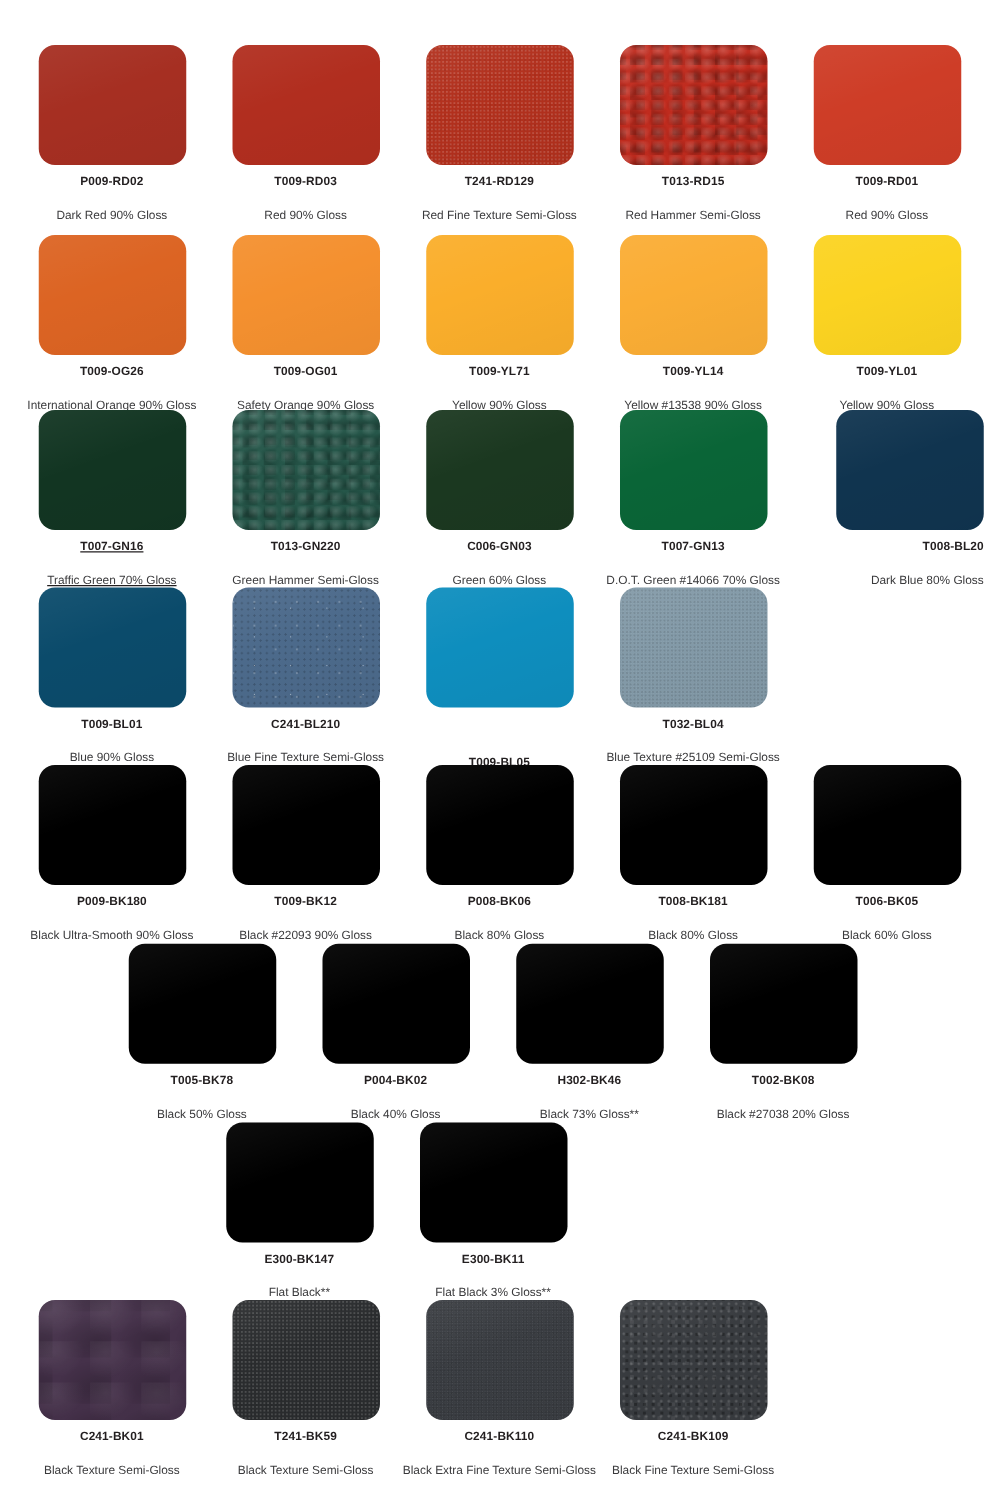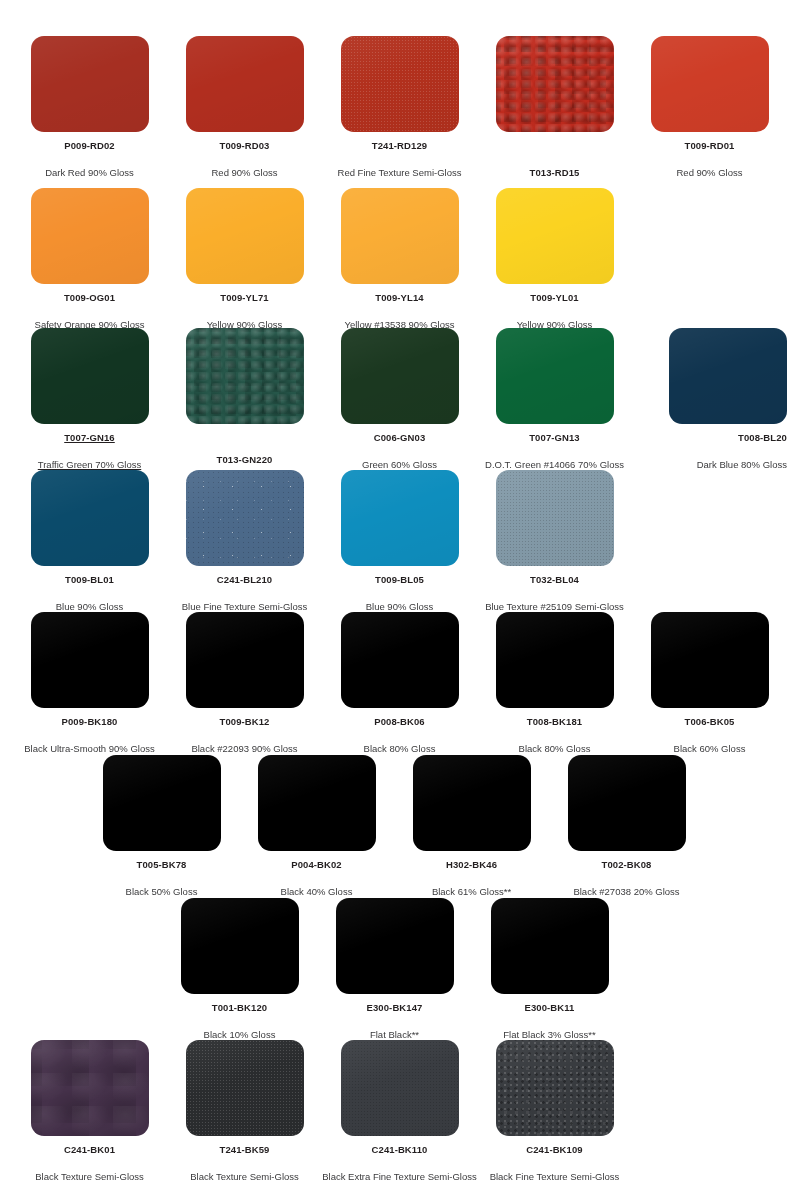--- a/index.html
+++ b/index.html
@@ -141,37 +141,44 @@
         <div class="desc">Red 90% Gloss</div>
       </div>
       <div class="swatch-cell" style="width: 155px;">
         <div class="chip" style="width: 118px; height: 96px; border-radius: 13px; background-color: rgb(178, 48, 29);">
           <div class="tex tex-fine"></div>
           <div class="gloss"></div>
         </div>
         <div class="code">T241-RD129</div>
         <div class="desc">Red Fine Texture Semi-Gloss</div>
       </div>
-      <div class="swatch-cell" style="width: 155px; gap: 27px;">
+      <div class="swatch-cell" style="width: 155px;">
         <div class="chip" style="width: 118px; height: 96px; border-radius: 13px; background-color: rgb(192, 43, 30);">
           <div class="tex tex-hammer"></div>
           <div class="gloss"></div>
         </div>
         <div class="code">T013-RD15</div>
         <div class="desc">Red Hammer Semi-Gloss</div>
       </div>
       <div class="swatch-cell" style="width: 155px;">
         <div class="chip" style="width: 118px; height: 96px; border-radius: 13px; background-color: rgb(206, 61, 39);">
           <div class="gloss"></div>
         </div>
         <div class="code">T009-RD01</div>
         <div class="desc">Red 90% Gloss</div>
       </div>
     </div>
     <div class="swatch-row" style="top: 188px; padding-left: 12px;">
+      <div class="swatch-cell" style="width: 155px;">
+        <div class="chip" style="width: 118px; height: 96px; border-radius: 13px; background-color: rgb(220, 100, 35);">
+          <div class="gloss"></div>
+        </div>
+        <div class="code">T009-OG26</div>
+        <div class="desc">International Orange 90% Gloss</div>
+      </div>
       <div class="swatch-cell" style="width: 155px;">
         <div class="chip" style="width: 118px; height: 96px; border-radius: 13px; background-color: rgb(244, 144, 47);">
           <div class="gloss"></div>
         </div>
         <div class="code">T009-OG01</div>
         <div class="desc">Safety Orange 90% Gloss</div>
       </div>
       <div class="swatch-cell" style="width: 155px;">
         <div class="chip" style="width: 118px; height: 96px; border-radius: 13px; background-color: rgb(250, 174, 43);">
           <div class="gloss"></div>
@@ -195,21 +202,21 @@
       </div>
     </div>
     <div class="swatch-row" style="top: 328px; padding-left: 12px;">
       <div class="swatch-cell" style="width: 155px; text-decoration: underline;">
         <div class="chip" style="width: 118px; height: 96px; border-radius: 13px; background-color: rgb(18, 53, 34);">
           <div class="gloss"></div>
         </div>
         <div class="code">T007-GN16</div>
         <div class="desc">Traffic Green 70% Gloss</div>
       </div>
-      <div class="swatch-cell" style="width: 155px; gap: 22px;">
+      <div class="swatch-cell" style="width: 155px;">
         <div class="chip" style="width: 118px; height: 96px; border-radius: 13px; background-color: rgb(38, 87, 74);">
           <div class="tex tex-hammer"></div>
           <div class="gloss"></div>
         </div>
         <div class="code">T013-GN220</div>
         <div class="desc">Green Hammer Semi-Gloss</div>
       </div>
       <div class="swatch-cell" style="width: 155px;">
         <div class="chip" style="width: 118px; height: 96px; border-radius: 13px; background-color: rgb(27, 56, 32);">
           <div class="gloss"></div>
@@ -241,21 +248,21 @@
         <div class="desc">Blue 90% Gloss</div>
       </div>
       <div class="swatch-cell" style="width: 155px;">
         <div class="chip" style="width: 118px; height: 96px; border-radius: 13px; background-color: rgb(76, 106, 139);">
           <div class="tex tex-speck"></div>
           <div class="gloss"></div>
         </div>
         <div class="code">C241-BL210</div>
         <div class="desc">Blue Fine Texture Semi-Gloss</div>
       </div>
-      <div class="swatch-cell" style="width: 155px;">
+      <div class="swatch-cell" style="width: 155px; gap: 31px;">
         <div class="chip" style="width: 118px; height: 96px; border-radius: 13px; background-color: rgb(14, 142, 190);">
           <div class="gloss"></div>
         </div>
         <div class="code">T009-BL05</div>
         <div class="desc">Blue 90% Gloss</div>
       </div>
       <div class="swatch-cell" style="width: 155px;">
         <div class="chip" style="width: 118px; height: 96px; border-radius: 13px; background-color: rgb(131, 154, 168);">
           <div class="tex tex-extrafine"></div>
           <div class="gloss"></div>
@@ -314,38 +321,31 @@
           <div class="gloss"></div>
         </div>
         <div class="code">P004-BK02</div>
         <div class="desc">Black 40% Gloss</div>
       </div>
       <div class="swatch-cell" style="width: 155px;">
         <div class="chip" style="width: 118px; height: 96px; border-radius: 13px; background-color: rgb(0, 0, 0);">
           <div class="gloss"></div>
         </div>
         <div class="code">H302-BK46</div>
-        <div class="desc">Black 61% Gloss**</div>
+        <div class="desc">Black 73% Gloss**</div>
       </div>
       <div class="swatch-cell" style="width: 155px;">
         <div class="chip" style="width: 118px; height: 96px; border-radius: 13px; background-color: rgb(0, 0, 0);">
           <div class="gloss"></div>
         </div>
         <div class="code">T002-BK08</div>
         <div class="desc">Black #27038 20% Gloss</div>
       </div>
     </div>
     <div class="swatch-row" style="top: 898px; padding-left: 162px;">
-      <div class="swatch-cell" style="width: 155px;">
-        <div class="chip" style="width: 118px; height: 96px; border-radius: 13px; background-color: rgb(0, 0, 0);">
-          <div class="gloss"></div>
-        </div>
-        <div class="code">T001-BK120</div>
-        <div class="desc">Black 10% Gloss</div>
-      </div>
       <div class="swatch-cell" style="width: 155px;">
         <div class="chip" style="width: 118px; height: 96px; border-radius: 13px; background-color: rgb(0, 0, 0);">
           <div class="gloss"></div>
         </div>
         <div class="code">E300-BK147</div>
         <div class="desc">Flat Black**</div>
       </div>
       <div class="swatch-cell" style="width: 155px;">
         <div class="chip" style="width: 118px; height: 96px; border-radius: 13px; background-color: rgb(0, 0, 0);">
           <div class="gloss"></div>

